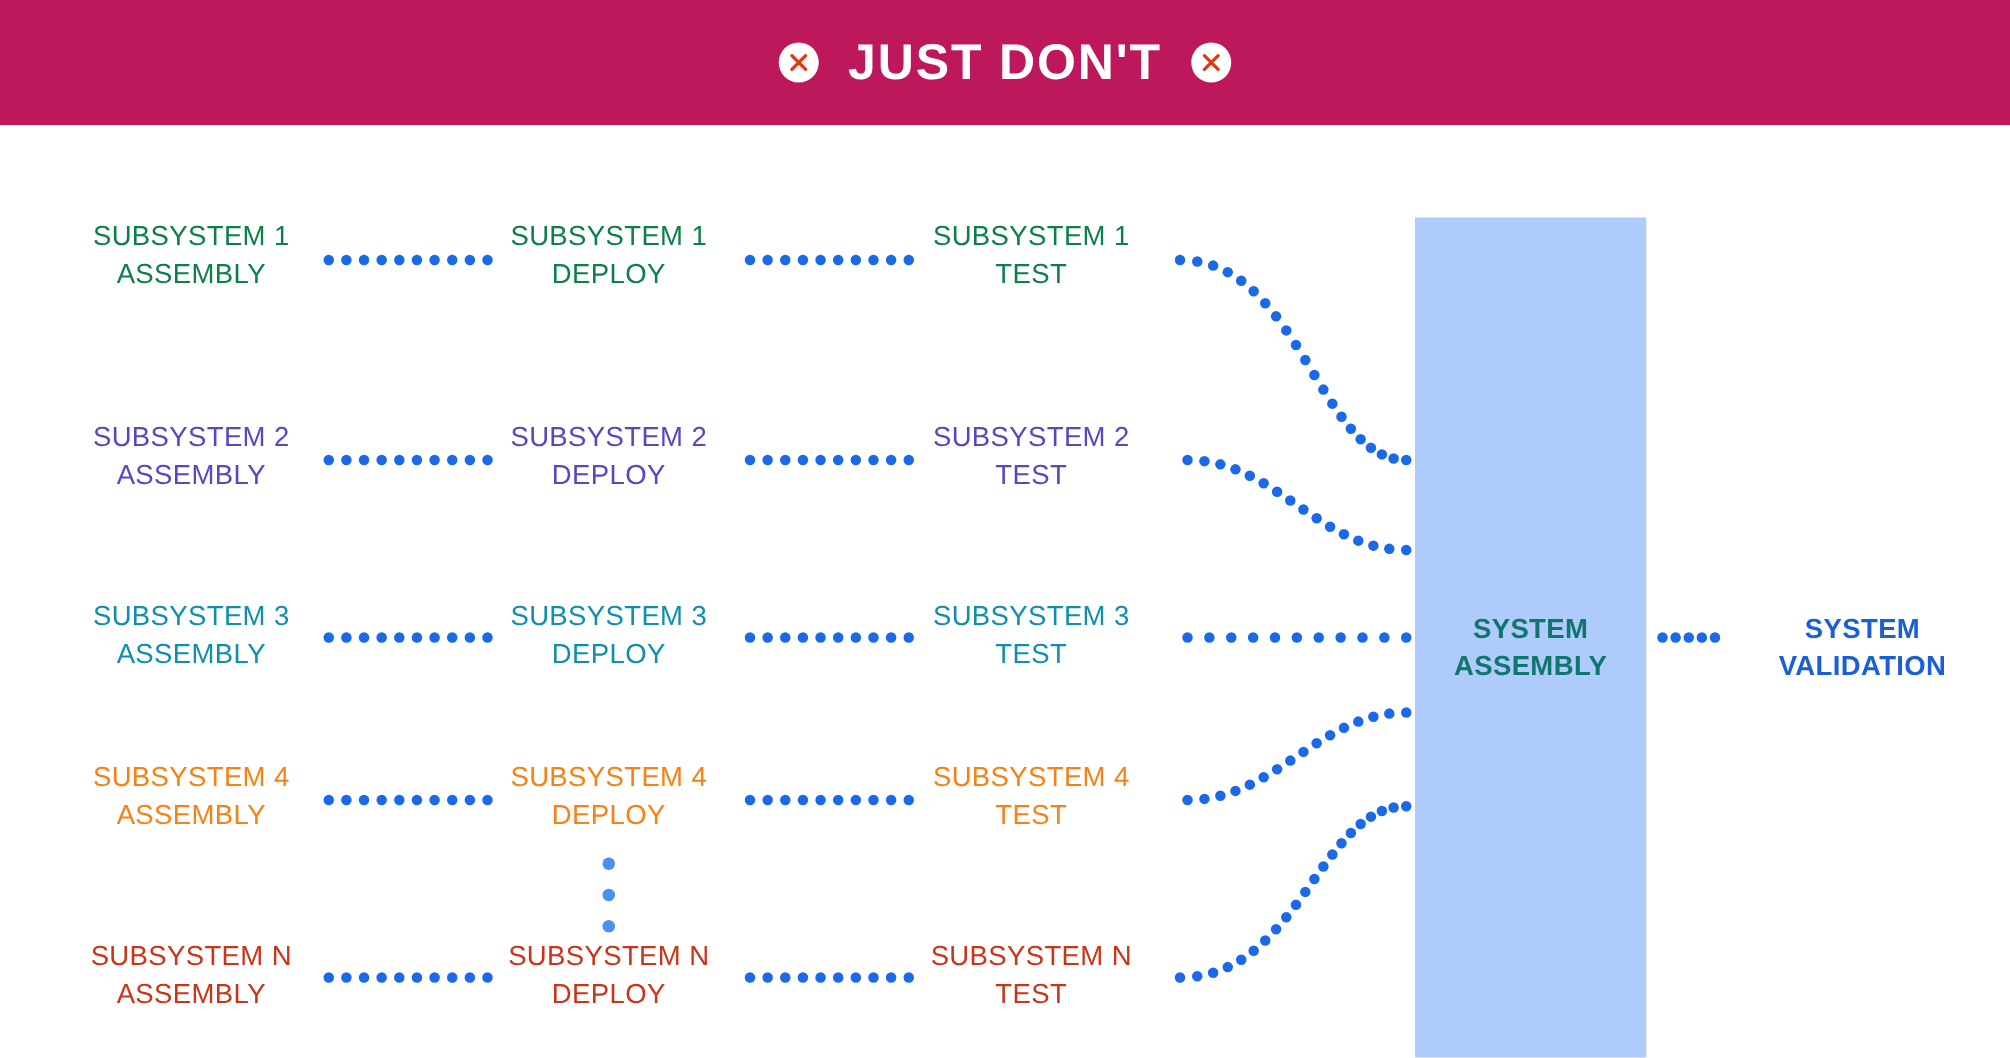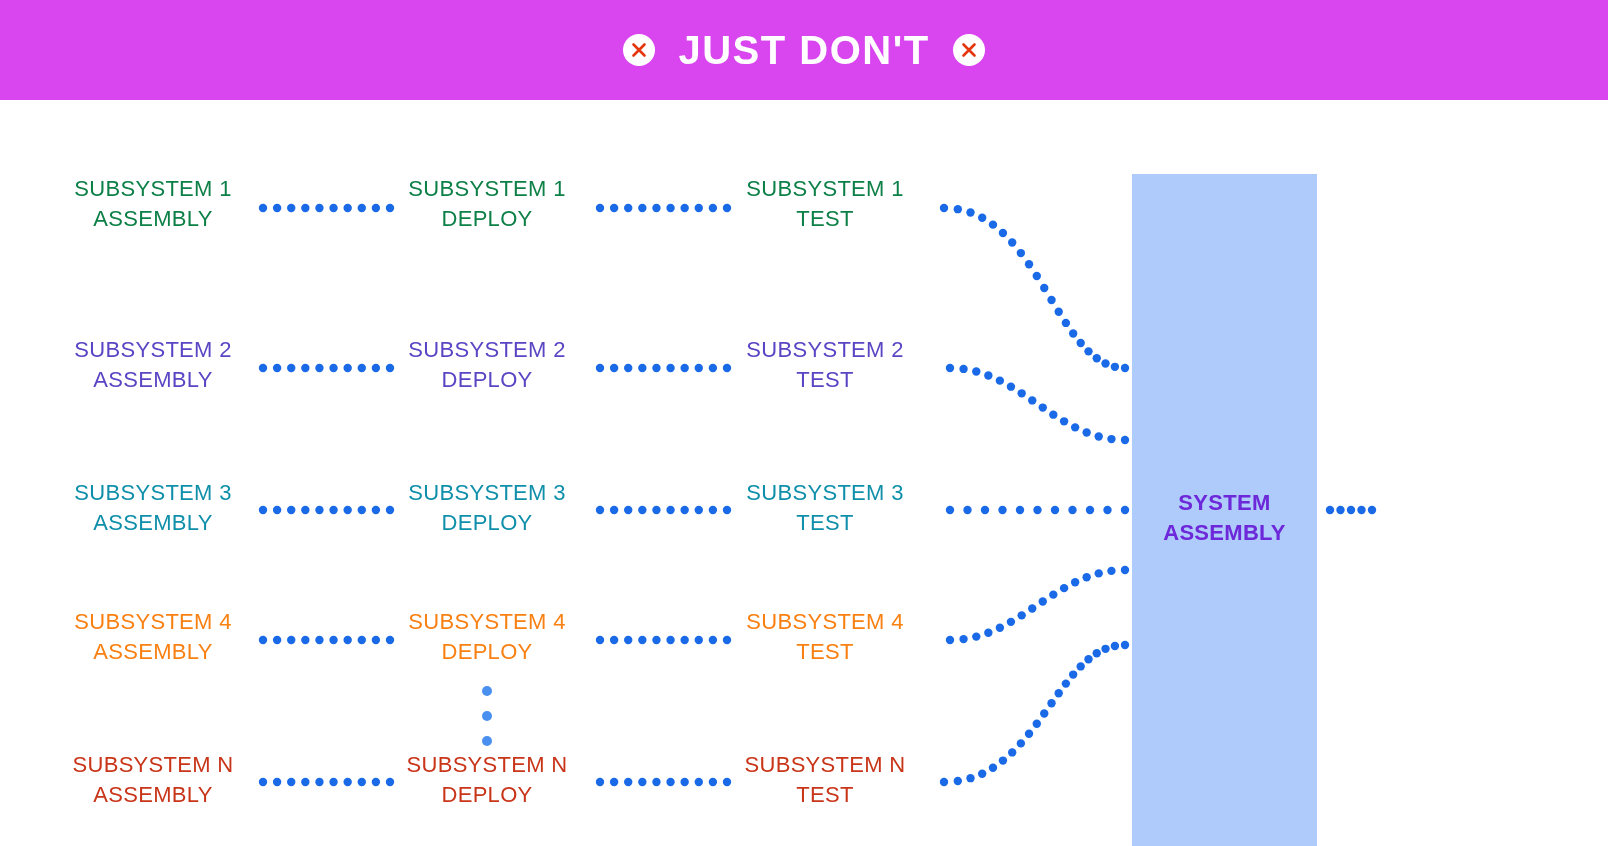--- a/index.html
+++ b/index.html
@@ -15,21 +15,21 @@
     position: relative;
   }
 
   
   #banner {
     position: absolute;
     left: 0;
     top: 0;
     width: 1608px;
     height: 100px;
-    background: #d946ef;
+    background: #be185d;
     display: flex;
     align-items: center;
     justify-content: center;
     gap: 22px;
   }
   #banner .banner-text {
     color: #ffffff;
     font-size: 40px;
     font-weight: bold;
     letter-spacing: 1.5px;
@@ -351,15 +351,17 @@
   <div class="stage col-test" style="top: 507px; color: rgb(249, 128, 18);">SUBSYSTEM 4
 TEST</div>
 
   <div class="stage col-assembly" style="top: 650px; color: rgb(201, 53, 25);">SUBSYSTEM N
 ASSEMBLY</div>
   <div class="stage col-deploy" style="top: 650px; color: rgb(201, 53, 25);">SUBSYSTEM N
 DEPLOY</div>
   <div class="stage col-test" style="top: 650px; color: rgb(201, 53, 25);">SUBSYSTEM N
 TEST</div>
 
-  <div id="system-assembly-label" style="color: #6d28d9;">SYSTEM
-ASSEMBLY</div>
+  <div id="system-assembly-label" style="color: #0f766e;">SYSTEM
+ASSEMBLY</div>
+  <div id="system-validation-label" style="color: rgb(26, 95, 214);">SYSTEM
+VALIDATION</div>
 </div>
 
 </body></html>

